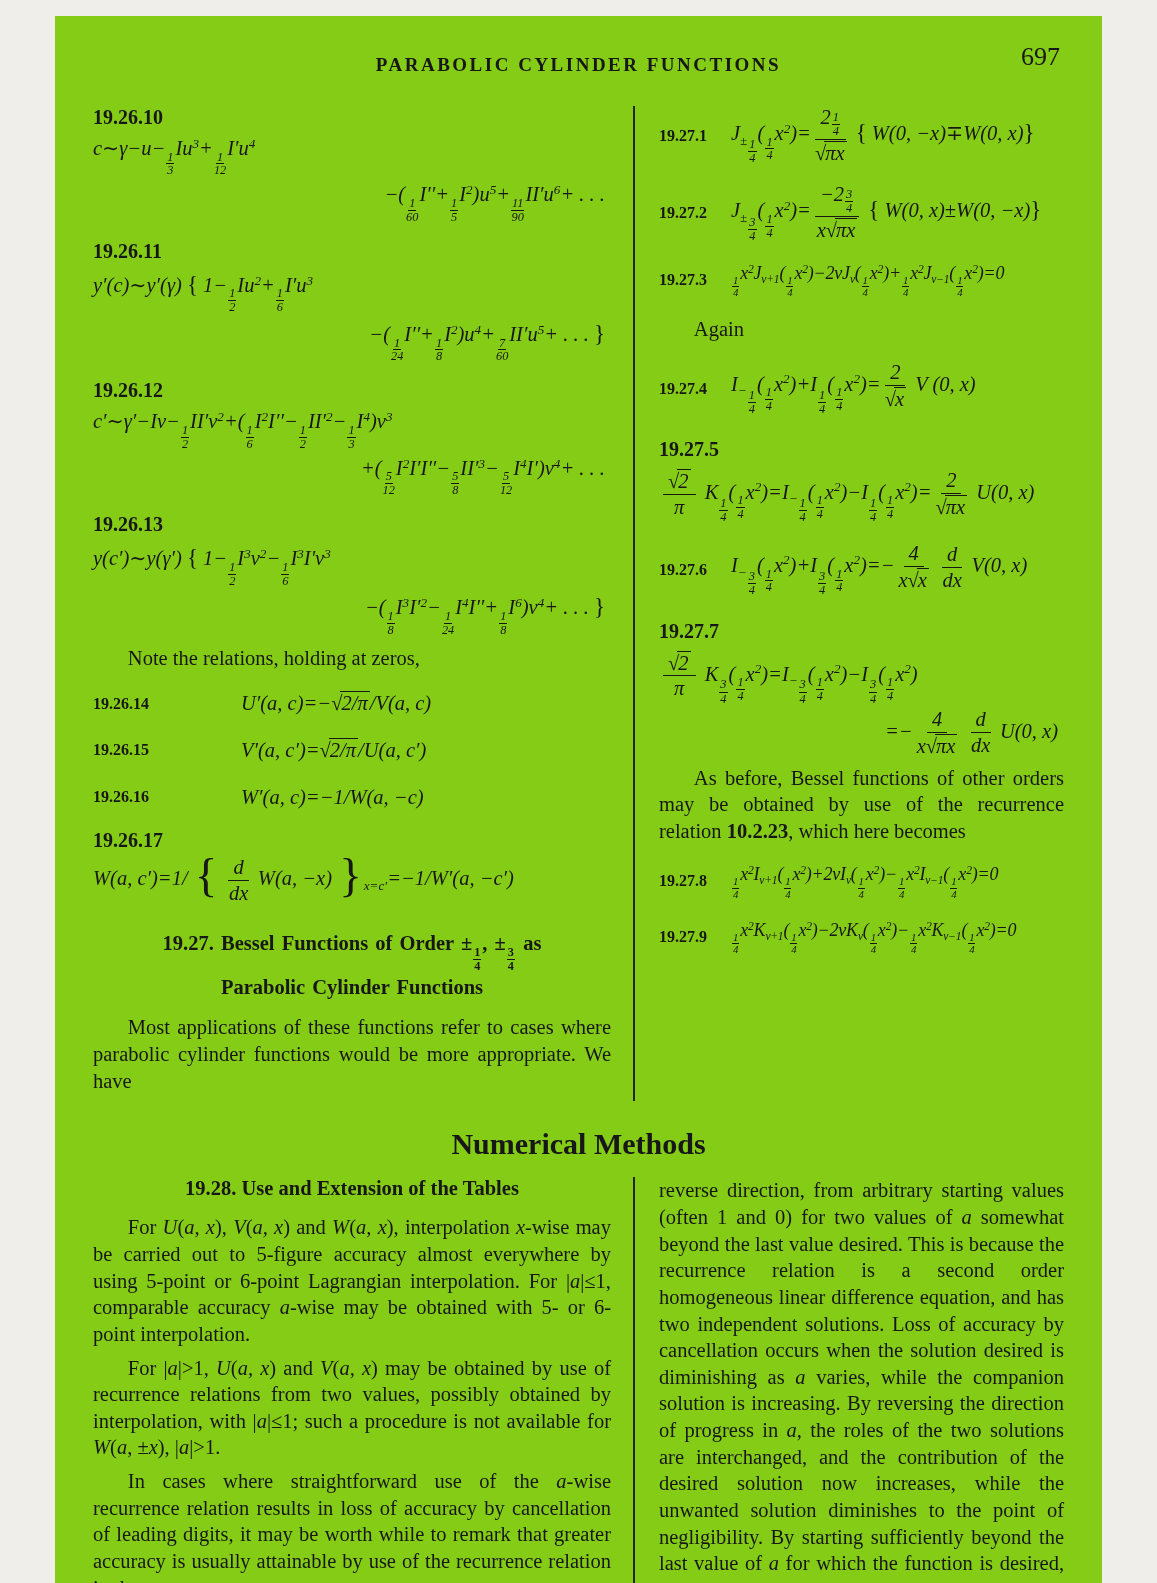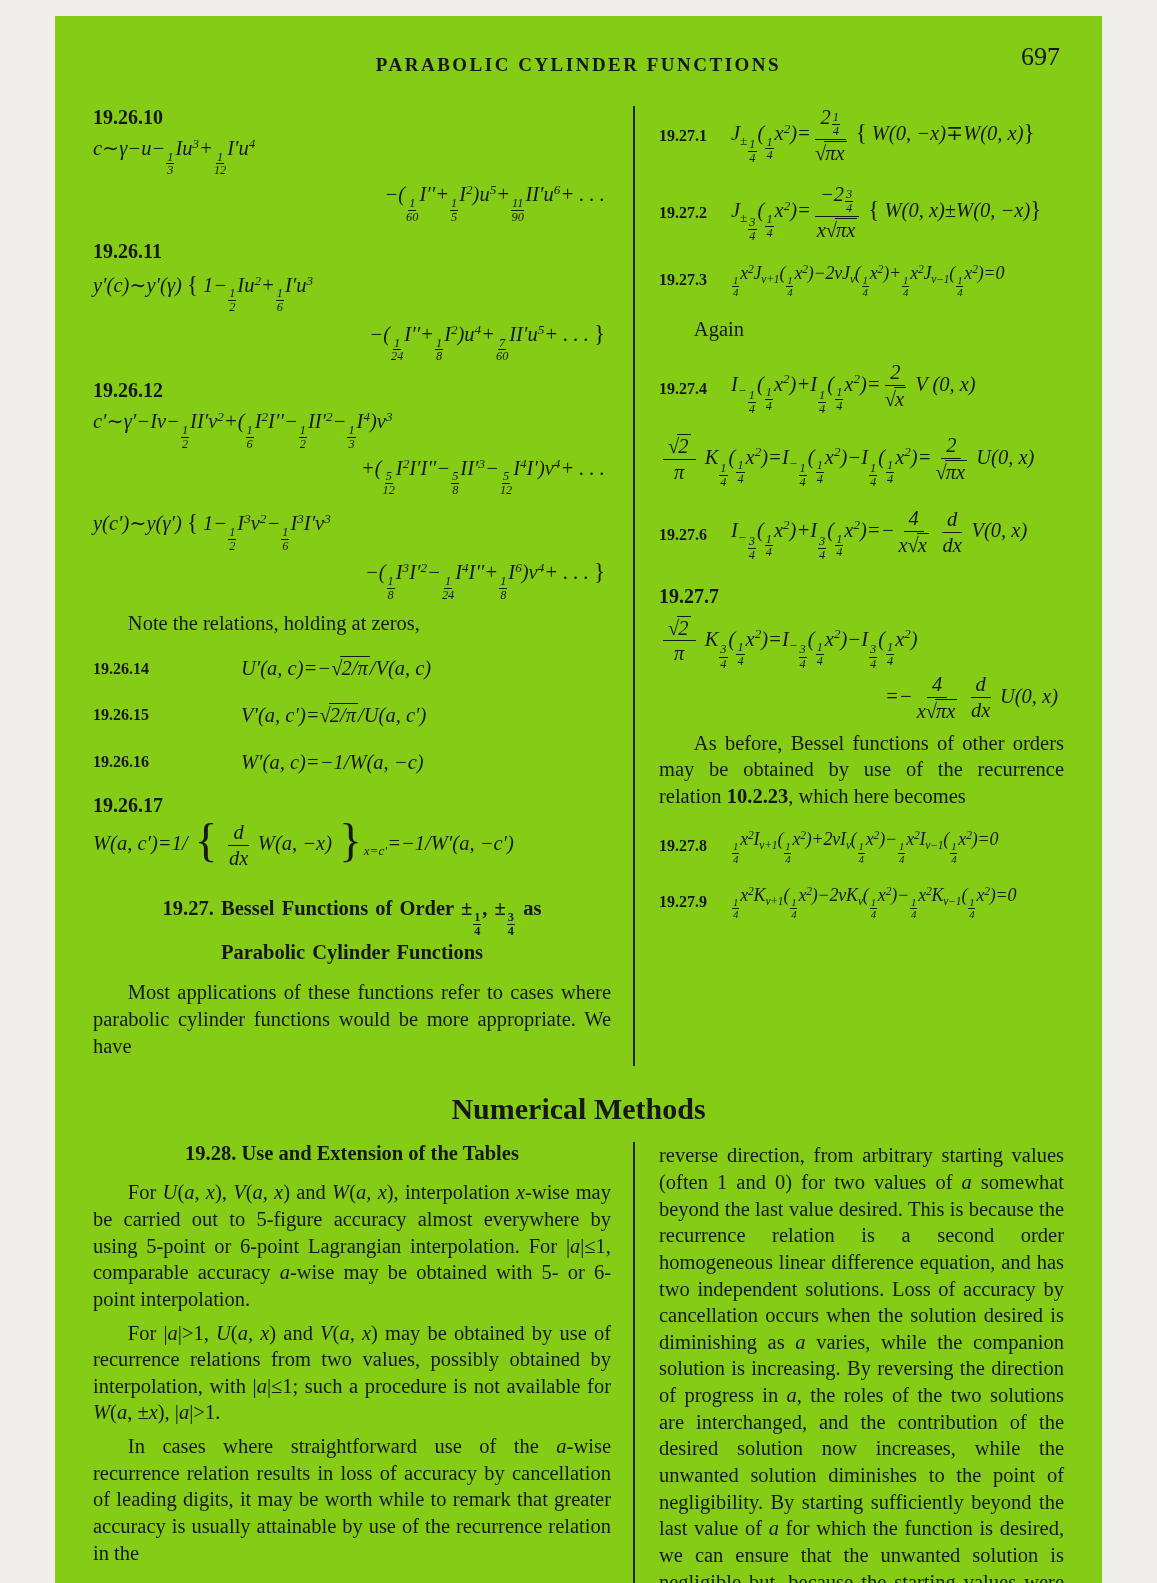--- a/index.html
+++ b/index.html
@@ -135,20 +135,21 @@
               <span class="fn">5</span>
               <span class="fd">12</span>
             </span>I<sup>2</sup>I′I′′−<span class="fr">
               <span class="fn">5</span>
               <span class="fd">8</span>
             </span>II′<sup>3</sup>−<span class="fr">
               <span class="fn">5</span>
               <span class="fd">12</span>
             </span>I<sup>4</sup>I′)v<sup>4</sup>+ . . .</div>
         </div>
+        <div class="eqlabel">19.26.13</div>
         <div class="eqgroup">
           <div class="eqline">y(c′)∼y(γ′) <span class="sb">{</span> 1−<span class="fr">
               <span class="fn">1</span>
               <span class="fd">2</span>
             </span>I<sup>3</sup>v<sup>2</sup>−<span class="fr">
               <span class="fn">1</span>
               <span class="fd">6</span>
             </span>I<sup>3</sup>I′v<sup>3</sup></div>
           <div class="eqline right">−(<span class="fr">
               <span class="fn">1</span>
@@ -256,20 +257,21 @@
                 <span class="fn">1</span>
                 <span class="fd">4</span>
               </span></sub>(<span class="fr">
               <span class="fn">1</span>
               <span class="fd">4</span>
             </span>x<sup>2</sup>)=<span class="df">
               <span class="dn">2</span>
               <span class="dd"><span class="sq">√<span class="sqv">x</span></span></span>
             </span> V (0, x)</span>
         </div>
+        <div class="eqlabel">19.27.5</div>
         <div class="eqline"><span class="df">
             <span class="dn"><span class="sq">√<span class="sqv">2</span></span></span>
             <span class="dd">π</span>
           </span> K<sub><span class="fr">
               <span class="fn">1</span>
               <span class="fd">4</span>
             </span></sub>(<span class="fr">
             <span class="fn">1</span>
             <span class="fd">4</span>
           </span>x<sup>2</sup>)=I<sub>−<span class="fr">

